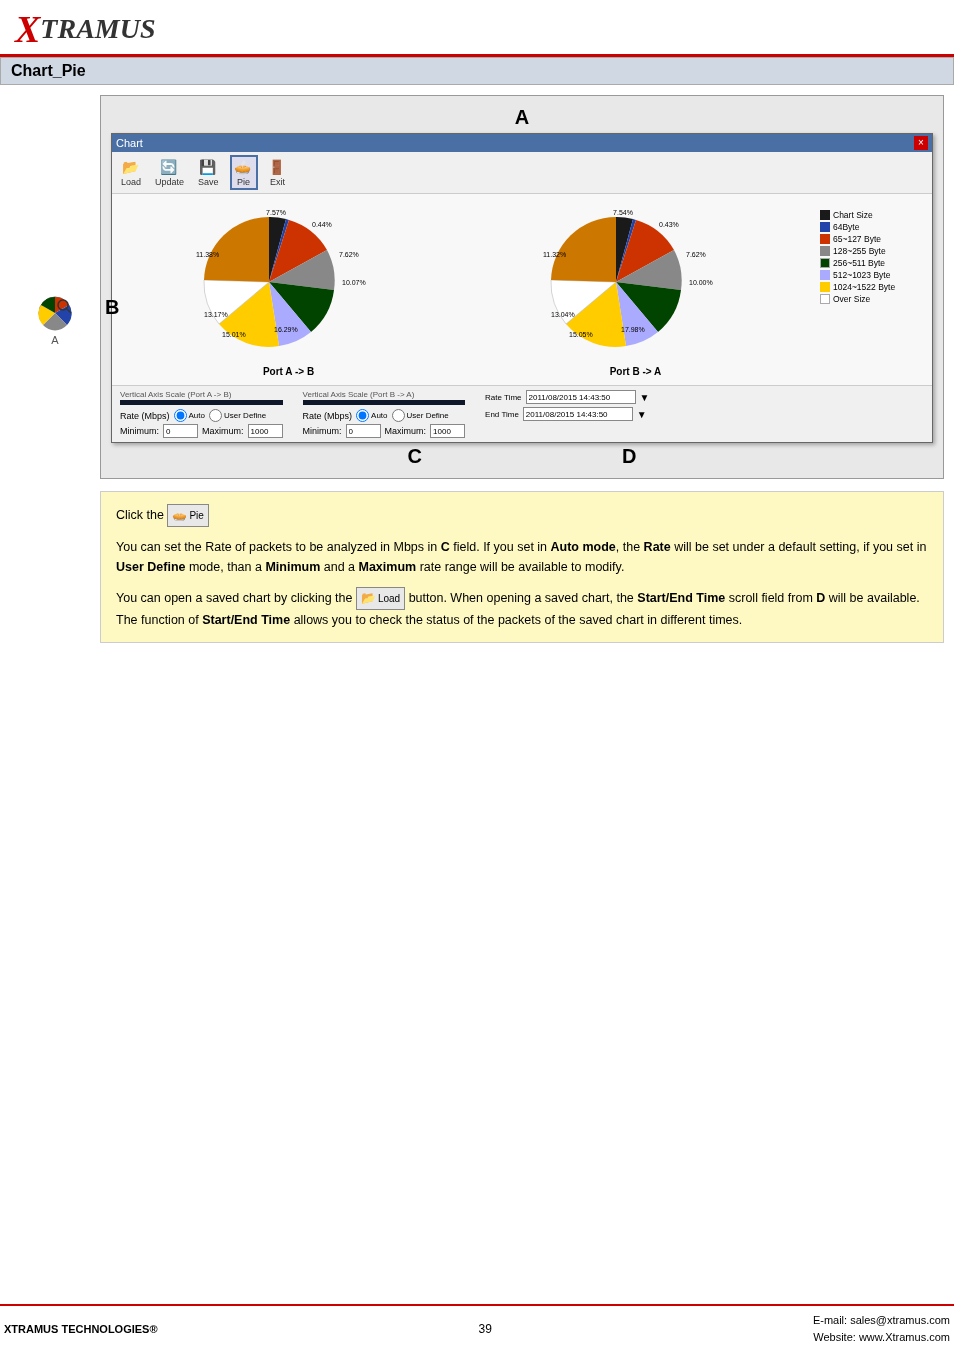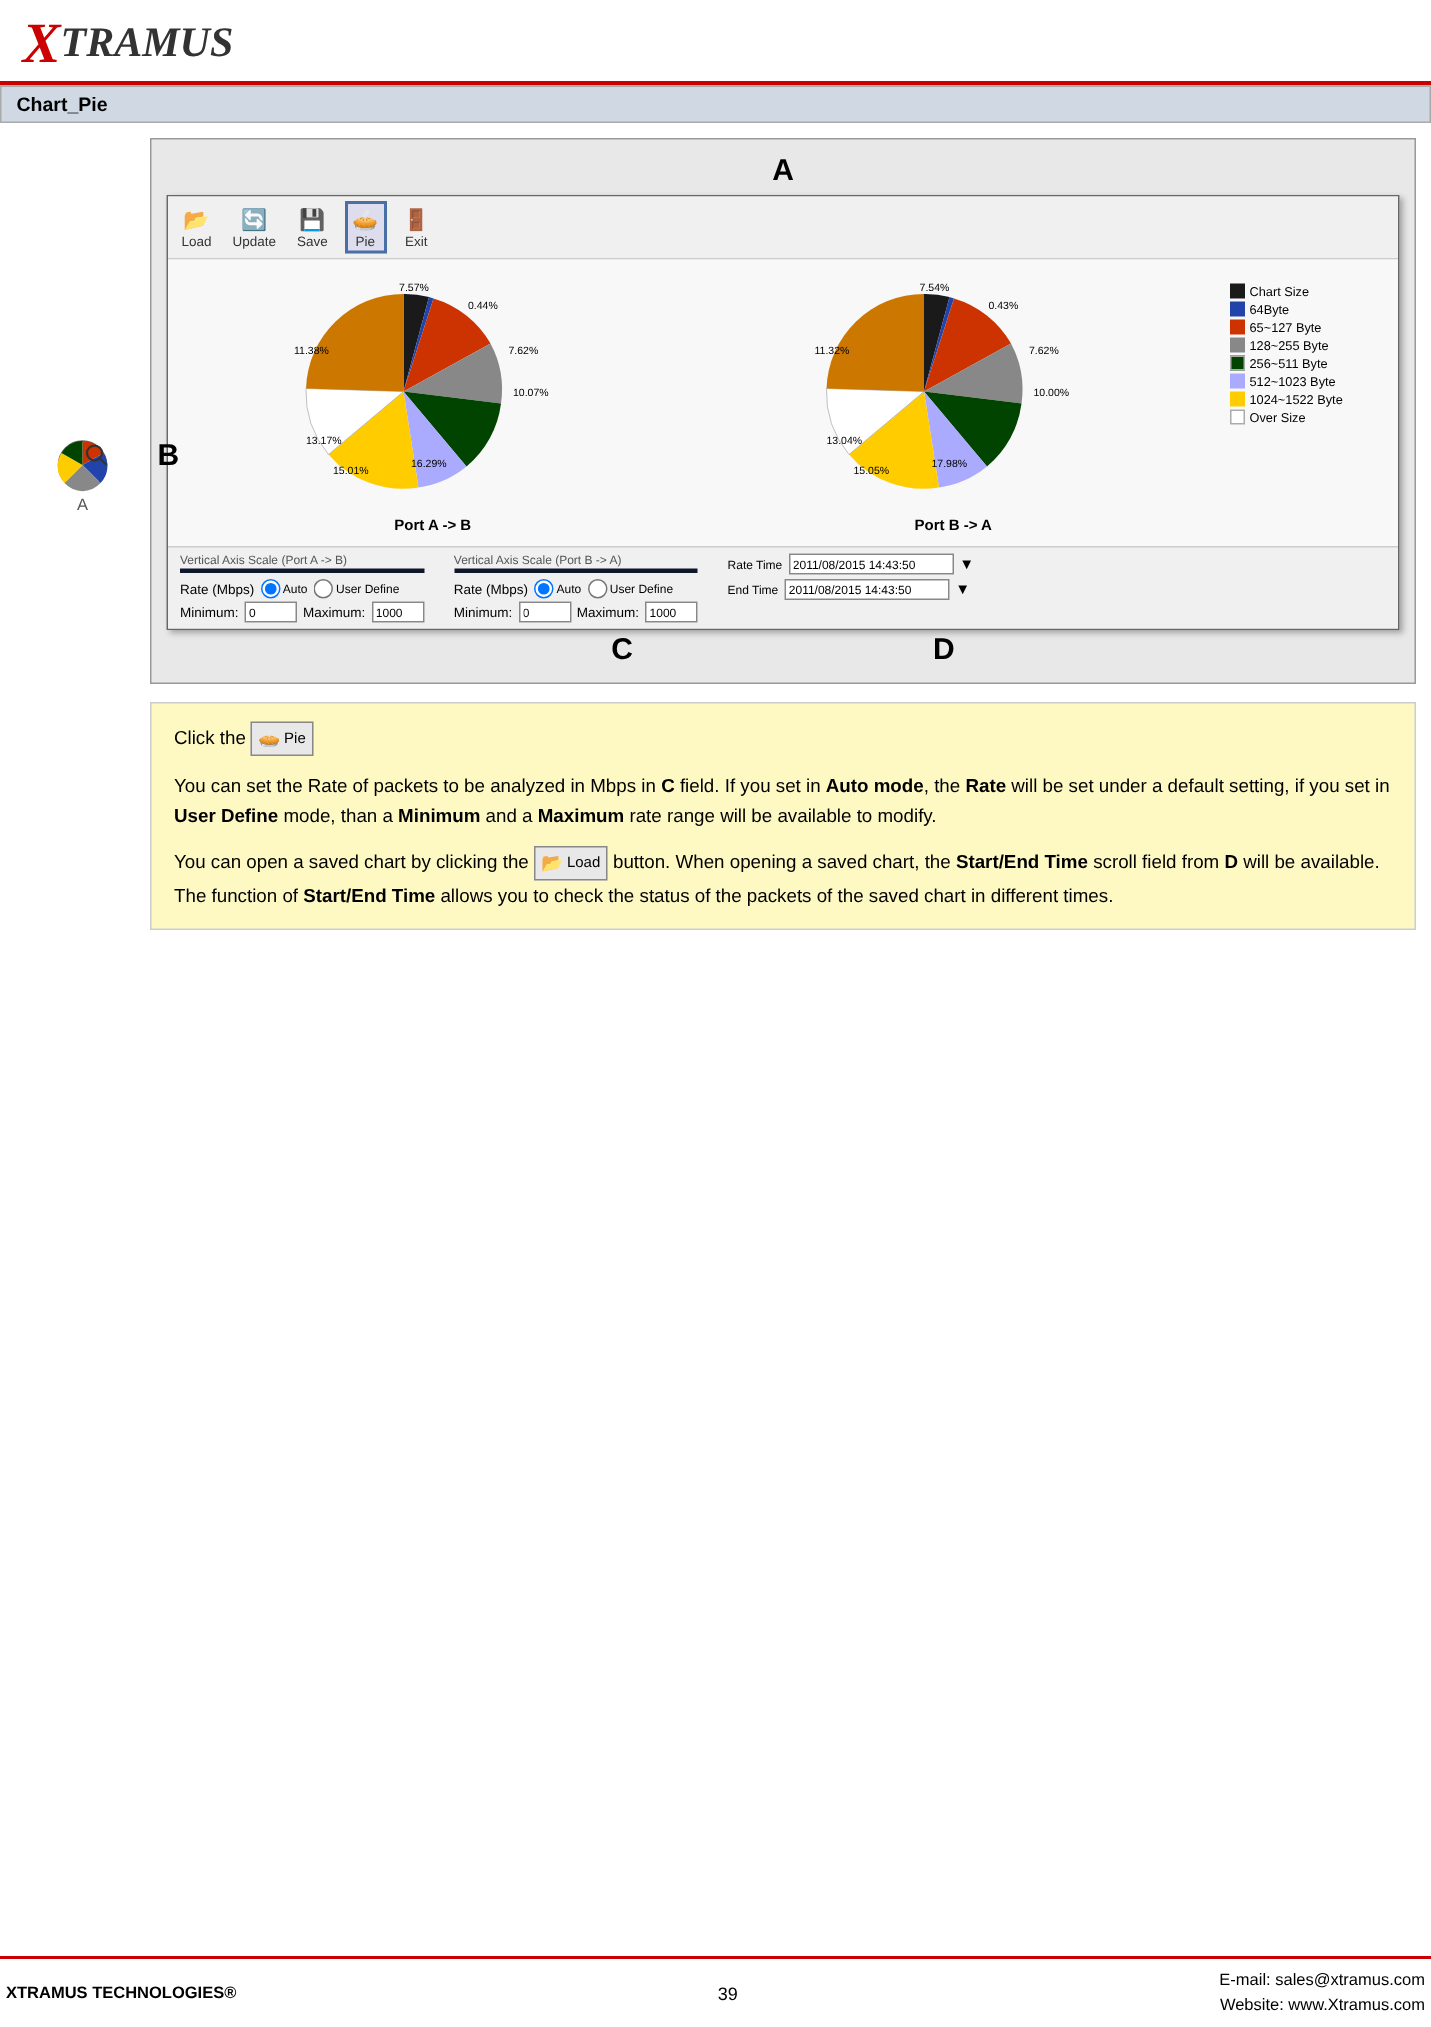--- a/index.html
+++ b/index.html
@@ -35,21 +35,21 @@
       font-family: 'Times New Roman', serif;
       line-height: 1;
     }
 
     
     .section-title-bar {
       background: #d0d8e4;
       border: 1px solid #aaa;
       padding: 4px 10px;
       font-weight: bold;
-      font-size: 13px;
+      font-size: 16px;
       color: #000;
     }
 
     
     .main-content {
       display: flex;
       padding: 10px;
       gap: 0;
     }
 
@@ -221,21 +221,21 @@
 
     .control-group {
       display: flex;
       flex-direction: column;
       gap: 2px;
     }
 
     .control-group-title {
       font-size: 8px;
       color: #555;
-      border-bottom: 3px solid #0f172a;
+      border-bottom: 5px solid #0f172a;
       margin-bottom: 2px;
       padding-bottom: 1px;
     }
 
     .control-row {
       display: flex;
       align-items: center;
       gap: 4px;
     }
 
@@ -377,20 +377,24 @@
   </div>
 
   <div class="right-content">
 
     <div class="chart-dialog-area" style="position:relative;">
 
       <div style="text-align:center; font-size:20px; font-weight:bold; margin-bottom:4px;">A</div>
 
       <div class="fake-window">
 
+        <div class="window-titlebar">
+          <span>Chart</span>
+          <button class="window-close-btn">×</button>
+        </div>
 
         <div class="window-toolbar">
           <div class="toolbar-btn">
             <div class="toolbar-btn-icon">📂</div>
             <span>Load</span>
           </div>
           <div class="toolbar-btn">
             <div class="toolbar-btn-icon">🔄</div>
             <span>Update</span>
           </div>

